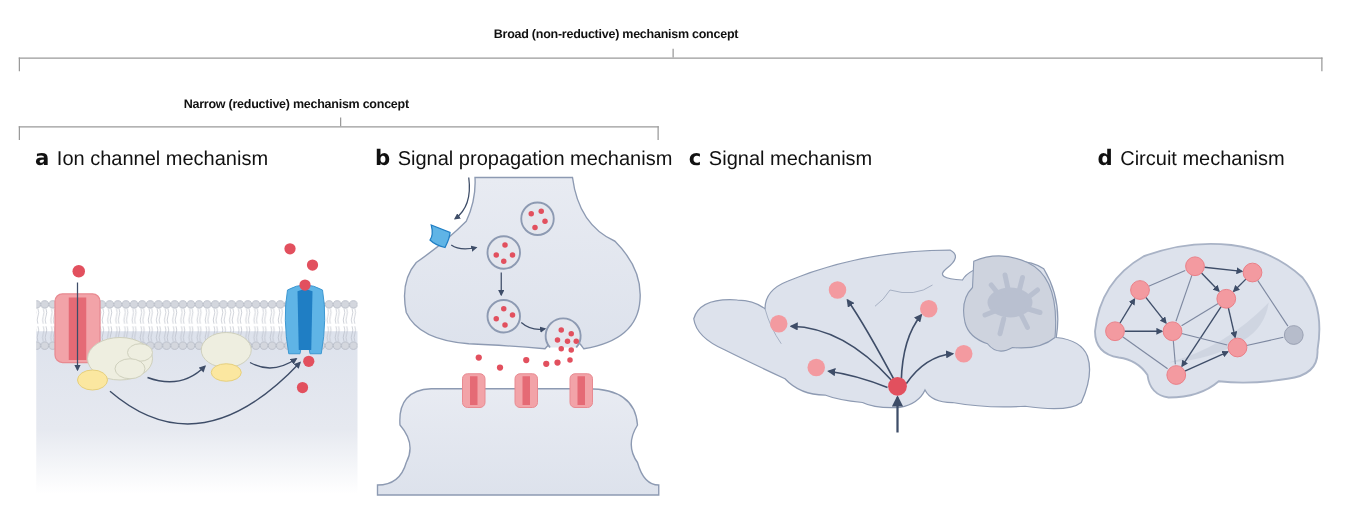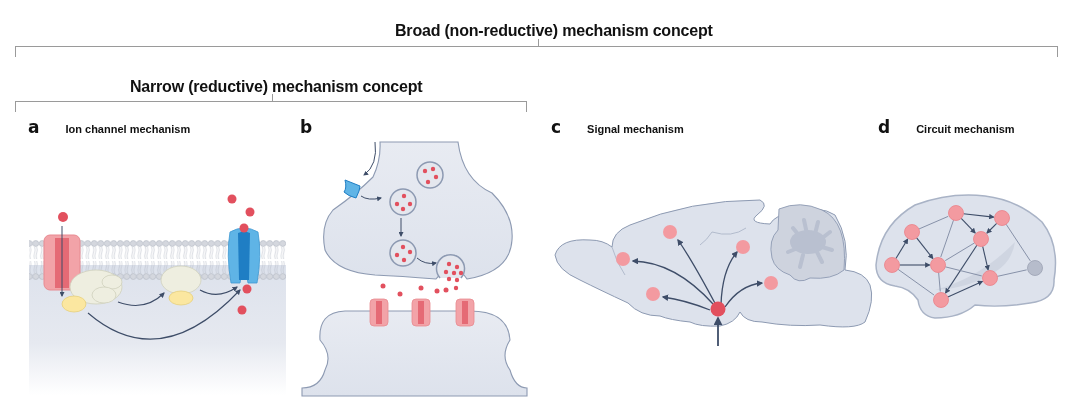--- a/index.html
+++ b/index.html
@@ -1,42 +1,43 @@
 <!DOCTYPE html>
 <html><head>
 <meta charset="utf-8">
 <style>
   html, body { margin: 0; padding: 0; background: #ffffff; }
   body { width: 1080px; height: 404px; position: relative; overflow: hidden;
          font-family: "Liberation Sans", sans-serif; color: #111; }
-  .bracket-title { position: absolute; font-weight: bold; font-size: 16px; letter-spacing: -0.2px; white-space: nowrap; }
+  .bracket-title { position: absolute; font-weight: bold; font-size: 10px; letter-spacing: -0.2px; white-space: nowrap; }
   .bracket { position: absolute; border-top: 1.5px solid #9a9a9a; border-left: 1.5px solid #9a9a9a; border-right: 1.5px solid #9a9a9a; }
   .bracket-stem { position: absolute; width: 1px; background: #9a9a9a; }
   .panel-label { position: absolute; font-size: 12.5px; font-weight: bold; white-space: nowrap; display: flex; align-items: baseline; gap: 6px; }
   .panel-letter { font-size: 17px; font-weight: 900; font-family: "DejaVu Sans", sans-serif; }
-  .panel-name { font-size: 11px; font-weight: bold; margin-left: 20px; }
+  .panel-name { font-size: 16px; font-weight: normal; }
   svg.fig { position: absolute; left: 0; top: 0; }
 </style>
 </head>
 <body>
 
 <div class="bracket-title" style="left:395px; top:22px;">Broad (non-reductive) mechanism concept</div>
 <div class="bracket-stem" style="left:538px; top:39px; height:7px;"></div>
 <div class="bracket" style="left:15px; top:46px; width:1041px; height:10px;"></div>
 
-<div class="bracket-title" style="left:130px; top:78px;">Narrow (reductive) mechanism concept</div>
+<div class="bracket-title" style="left:147px; top:78px;">Narrow (reductive) mechanism concept</div>
 <div class="bracket-stem" style="left:272px; top:94px; height:7px;"></div>
 <div class="bracket" style="left:15px; top:101px; width:510px; height:10px;"></div>
 
 <div class="panel-label" style="left:28px; top:117px;">
   <span class="panel-letter">a</span>
   <span class="panel-name">Ion channel mechanism</span>
 </div>
 <div class="panel-label" style="left:300px; top:117px;">
   <span class="panel-letter">b</span>
+  <span class="panel-name">Signal propagation mechanism</span>
 </div>
 <div class="panel-label" style="left:551px; top:117px;">
   <span class="panel-letter">c</span>
   <span class="panel-name">Signal mechanism</span>
 </div>
 <div class="panel-label" style="left:878px; top:117px;">
   <span class="panel-letter">d</span>
   <span class="panel-name">Circuit mechanism</span>
 </div>
 

